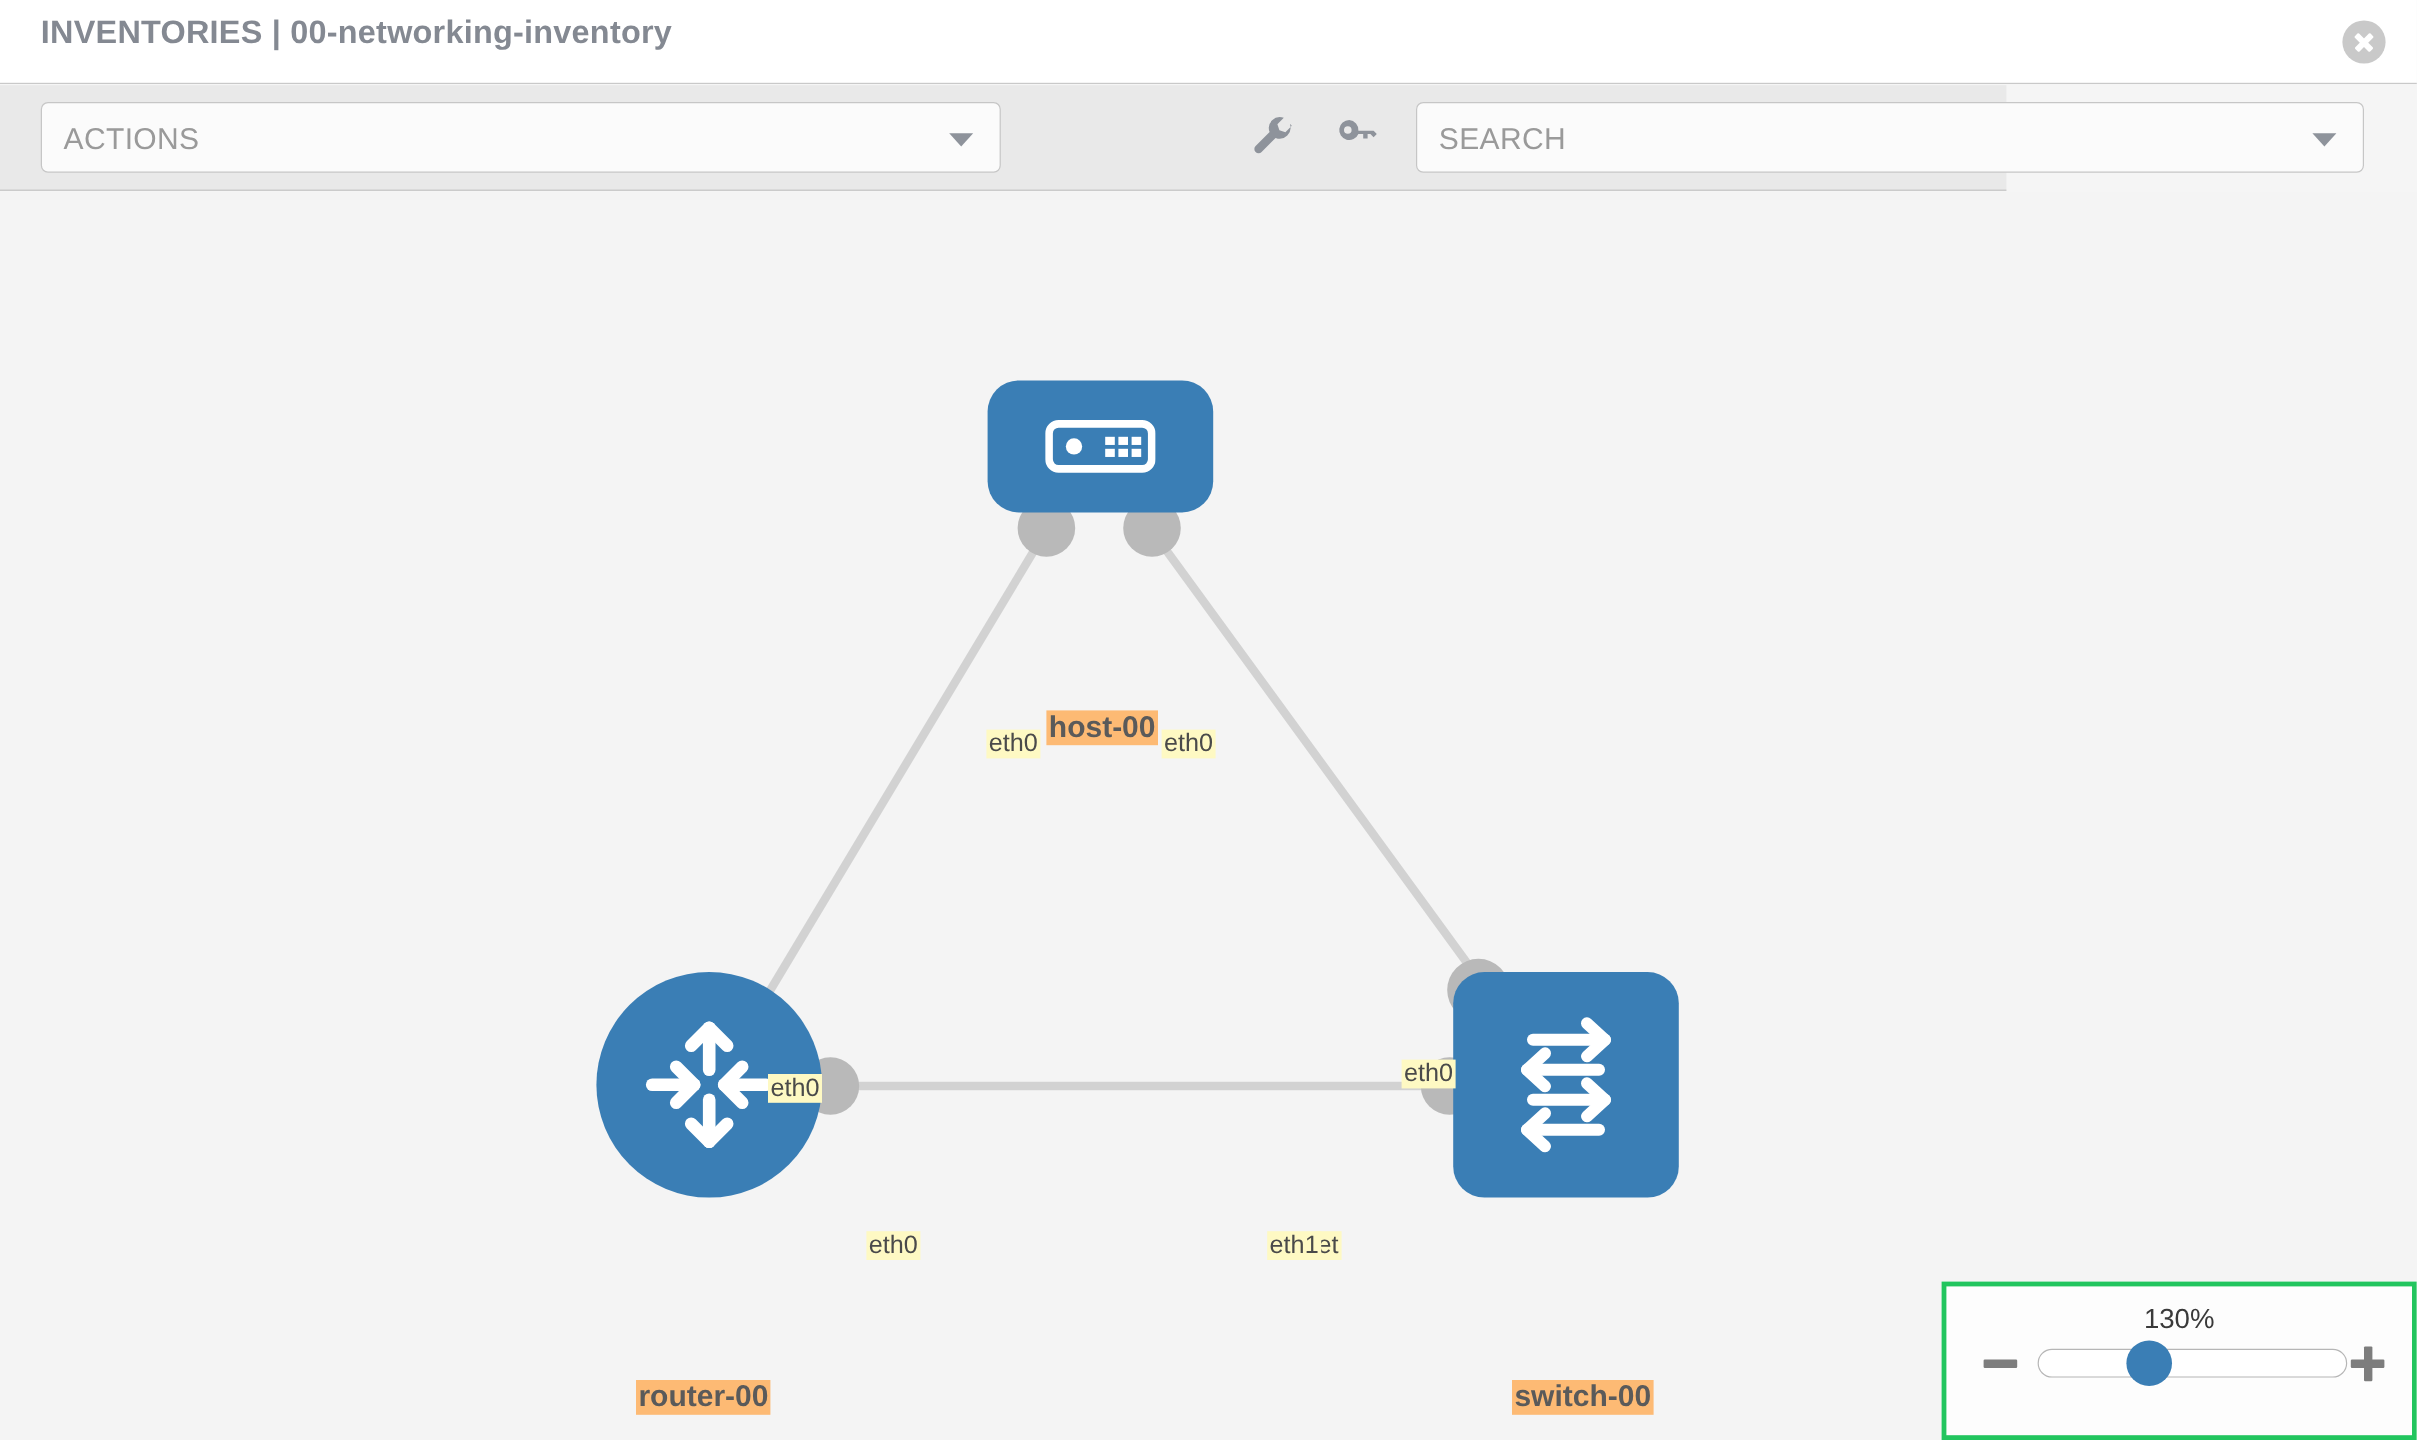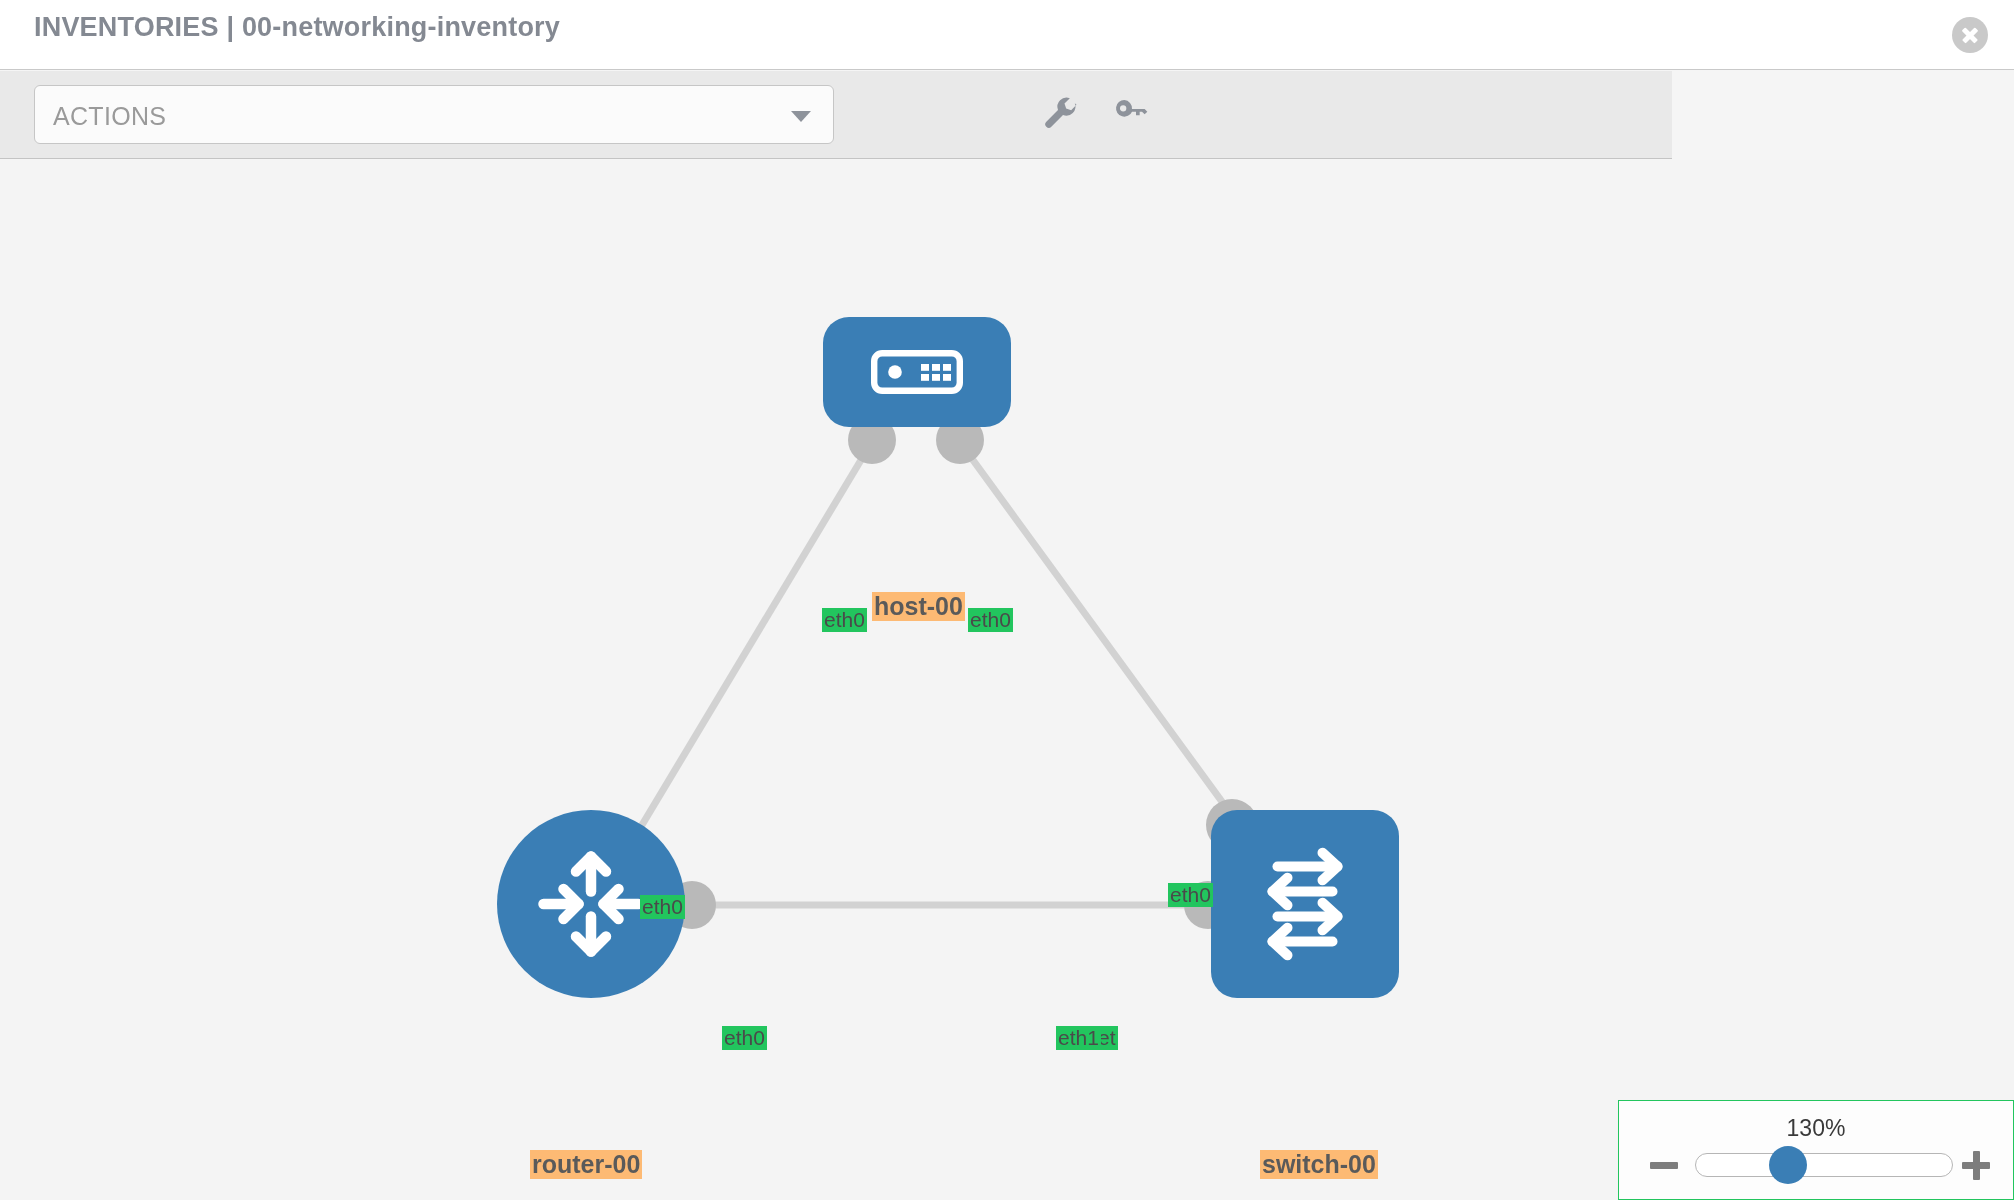--- a/index.html
+++ b/index.html
@@ -128,38 +128,38 @@
     padding: 0 2px;
     font-weight: bold;
   }
   .label-host   { left: 872px; top: 432px; }
   .label-router { left: 530px; top: 990px; }
   .label-switch { left: 1244px; top: 990px; margin-left: 16px; }
 
   .edge-label {
     position: absolute;
     font-size: 21px; color: #4a4a4a;
-    background: #22c55e;
+    background: #fef9c3;
     white-space: nowrap;
     padding: 0 2px;
   }
   .el-host-left   { left: 822px; top: 448px; }
   .el-host-right  { left: 968px; top: 448px; }
   .el-router-up   { left: 640px; top: 735px; }
   .el-switch-up   { left: 1168px; top: 723px; }
   .el-router-side { left: 722px; top: 866px; }
   .el-switch-a    { left: 1096px; top: 866px; }
   .el-switch-b    { left: 1056px; top: 866px; }
 
   
   .zoom-panel {
     position: absolute; right: 0; bottom: 0;
-    width: 396px; height: 100px;
+    width: 396px; height: 132px;
     background: #fdfdfd;
-    border: 1px solid #22c55e;
+    border: 4px solid #22c55e;
   }
   .zoom-value {
     position: absolute; left: 0; right: 0; top: 14px;
     text-align: center;
     font-size: 23px; color: #3a3a3a;
   }
   .zoom-minus, .zoom-plus {
     position: absolute; top: 48px;
     width: 34px; height: 34px;
     cursor: pointer;
@@ -213,20 +213,24 @@
       <path d="M20.3 4.9a5.5 5.5 0 0 1-7.1 7.1l-7 7a2.1 2.1 0 1 1-3-3l7-7a5.5 5.5 0 0 1 7.1-7.1l-3.2 3.2 1 3 3 1 3.2-3.2z"></path>
     </svg>
   </div>
 
   <div class="tool-icon icon-key">
     <svg viewBox="0 0 24 24" aria-hidden="true">
       <path d="M8 3a5 5 0 1 0 4.6 7H15v2.2h2.2V10h1.4l1.6 1.6 1.6-1.6-1.6-1.6H12.6A5 5 0 0 0 8 3zm-.7 3.1a1.9 1.9 0 1 1 0 3.8 1.9 1.9 0 0 1 0-3.8z"></path>
     </svg>
   </div>
 
+  <div class="search-box">
+    <span class="sel-label">SEARCH</span>
+    <span class="caret"></span>
+  </div>
 </div>
 
 <div class="canvas">
 
   <svg class="topology-svg">
 
     <line x1="870" y1="285" x2="600" y2="735" stroke="#d2d2d2" stroke-width="7"></line>
     <line x1="962" y1="285" x2="1290" y2="735" stroke="#d2d2d2" stroke-width="7"></line>
     <line x1="600" y1="745" x2="1290" y2="745" stroke="#d2d2d2" stroke-width="7"></line>
 

